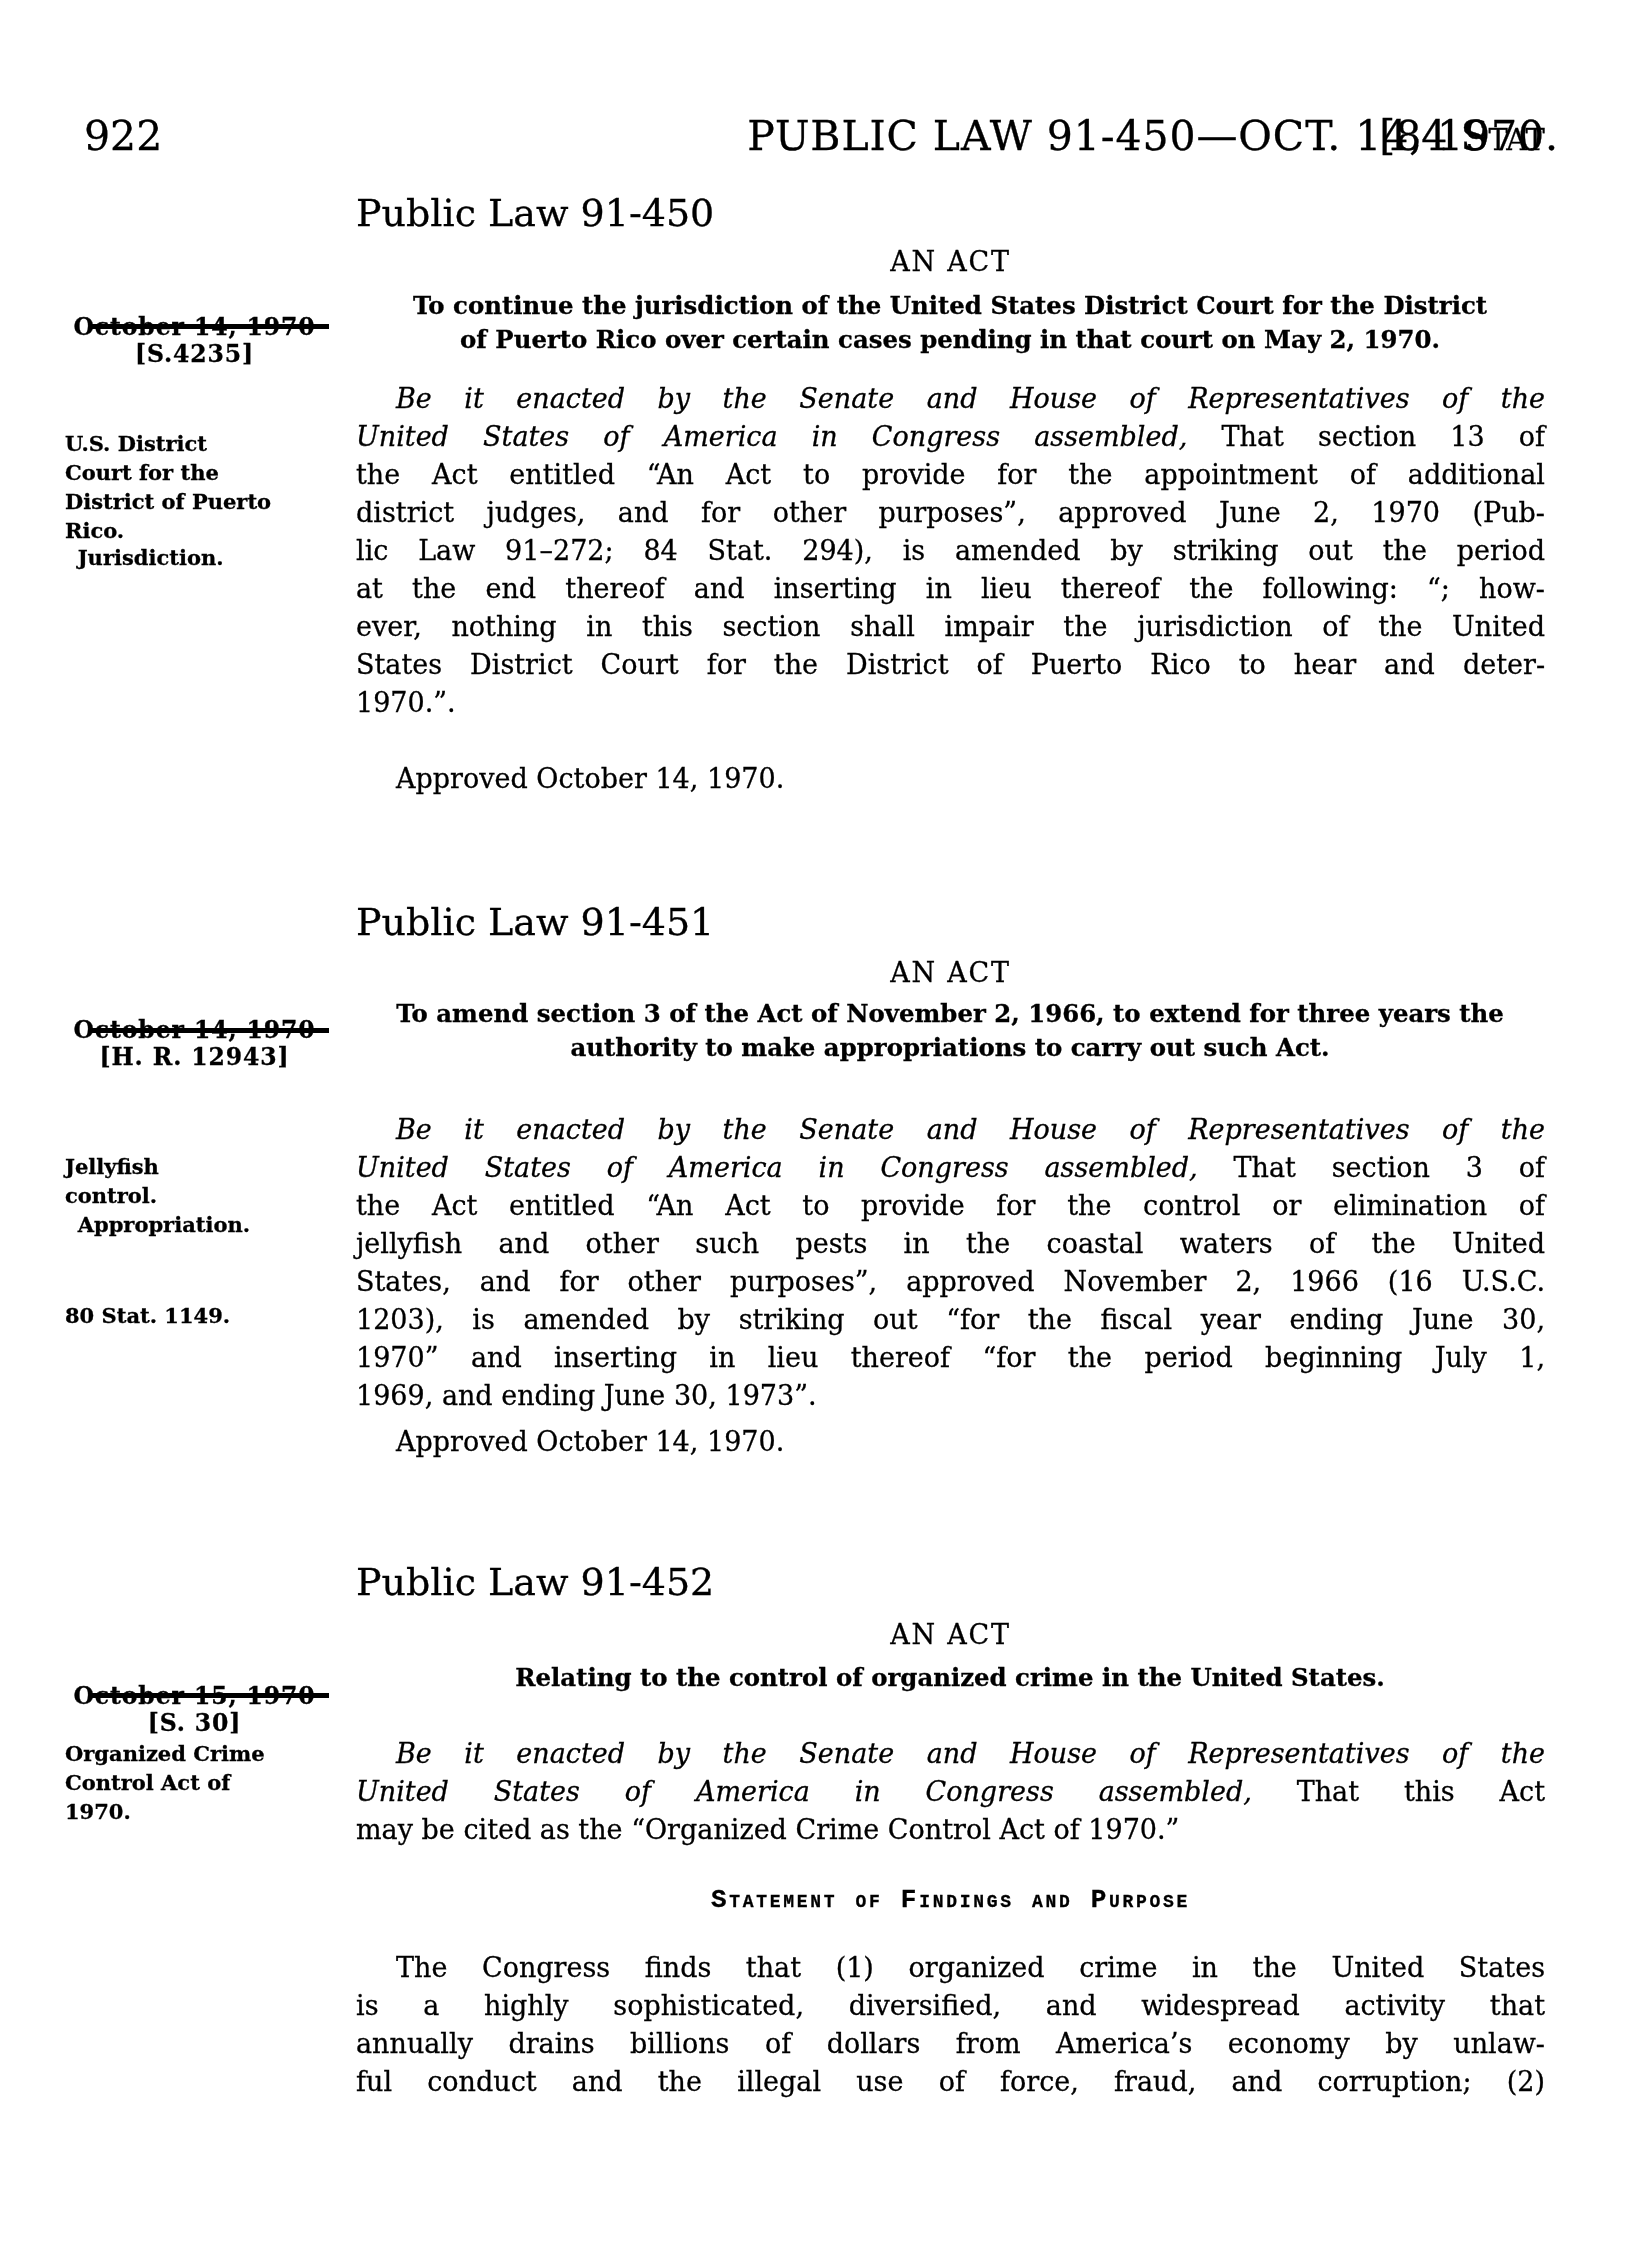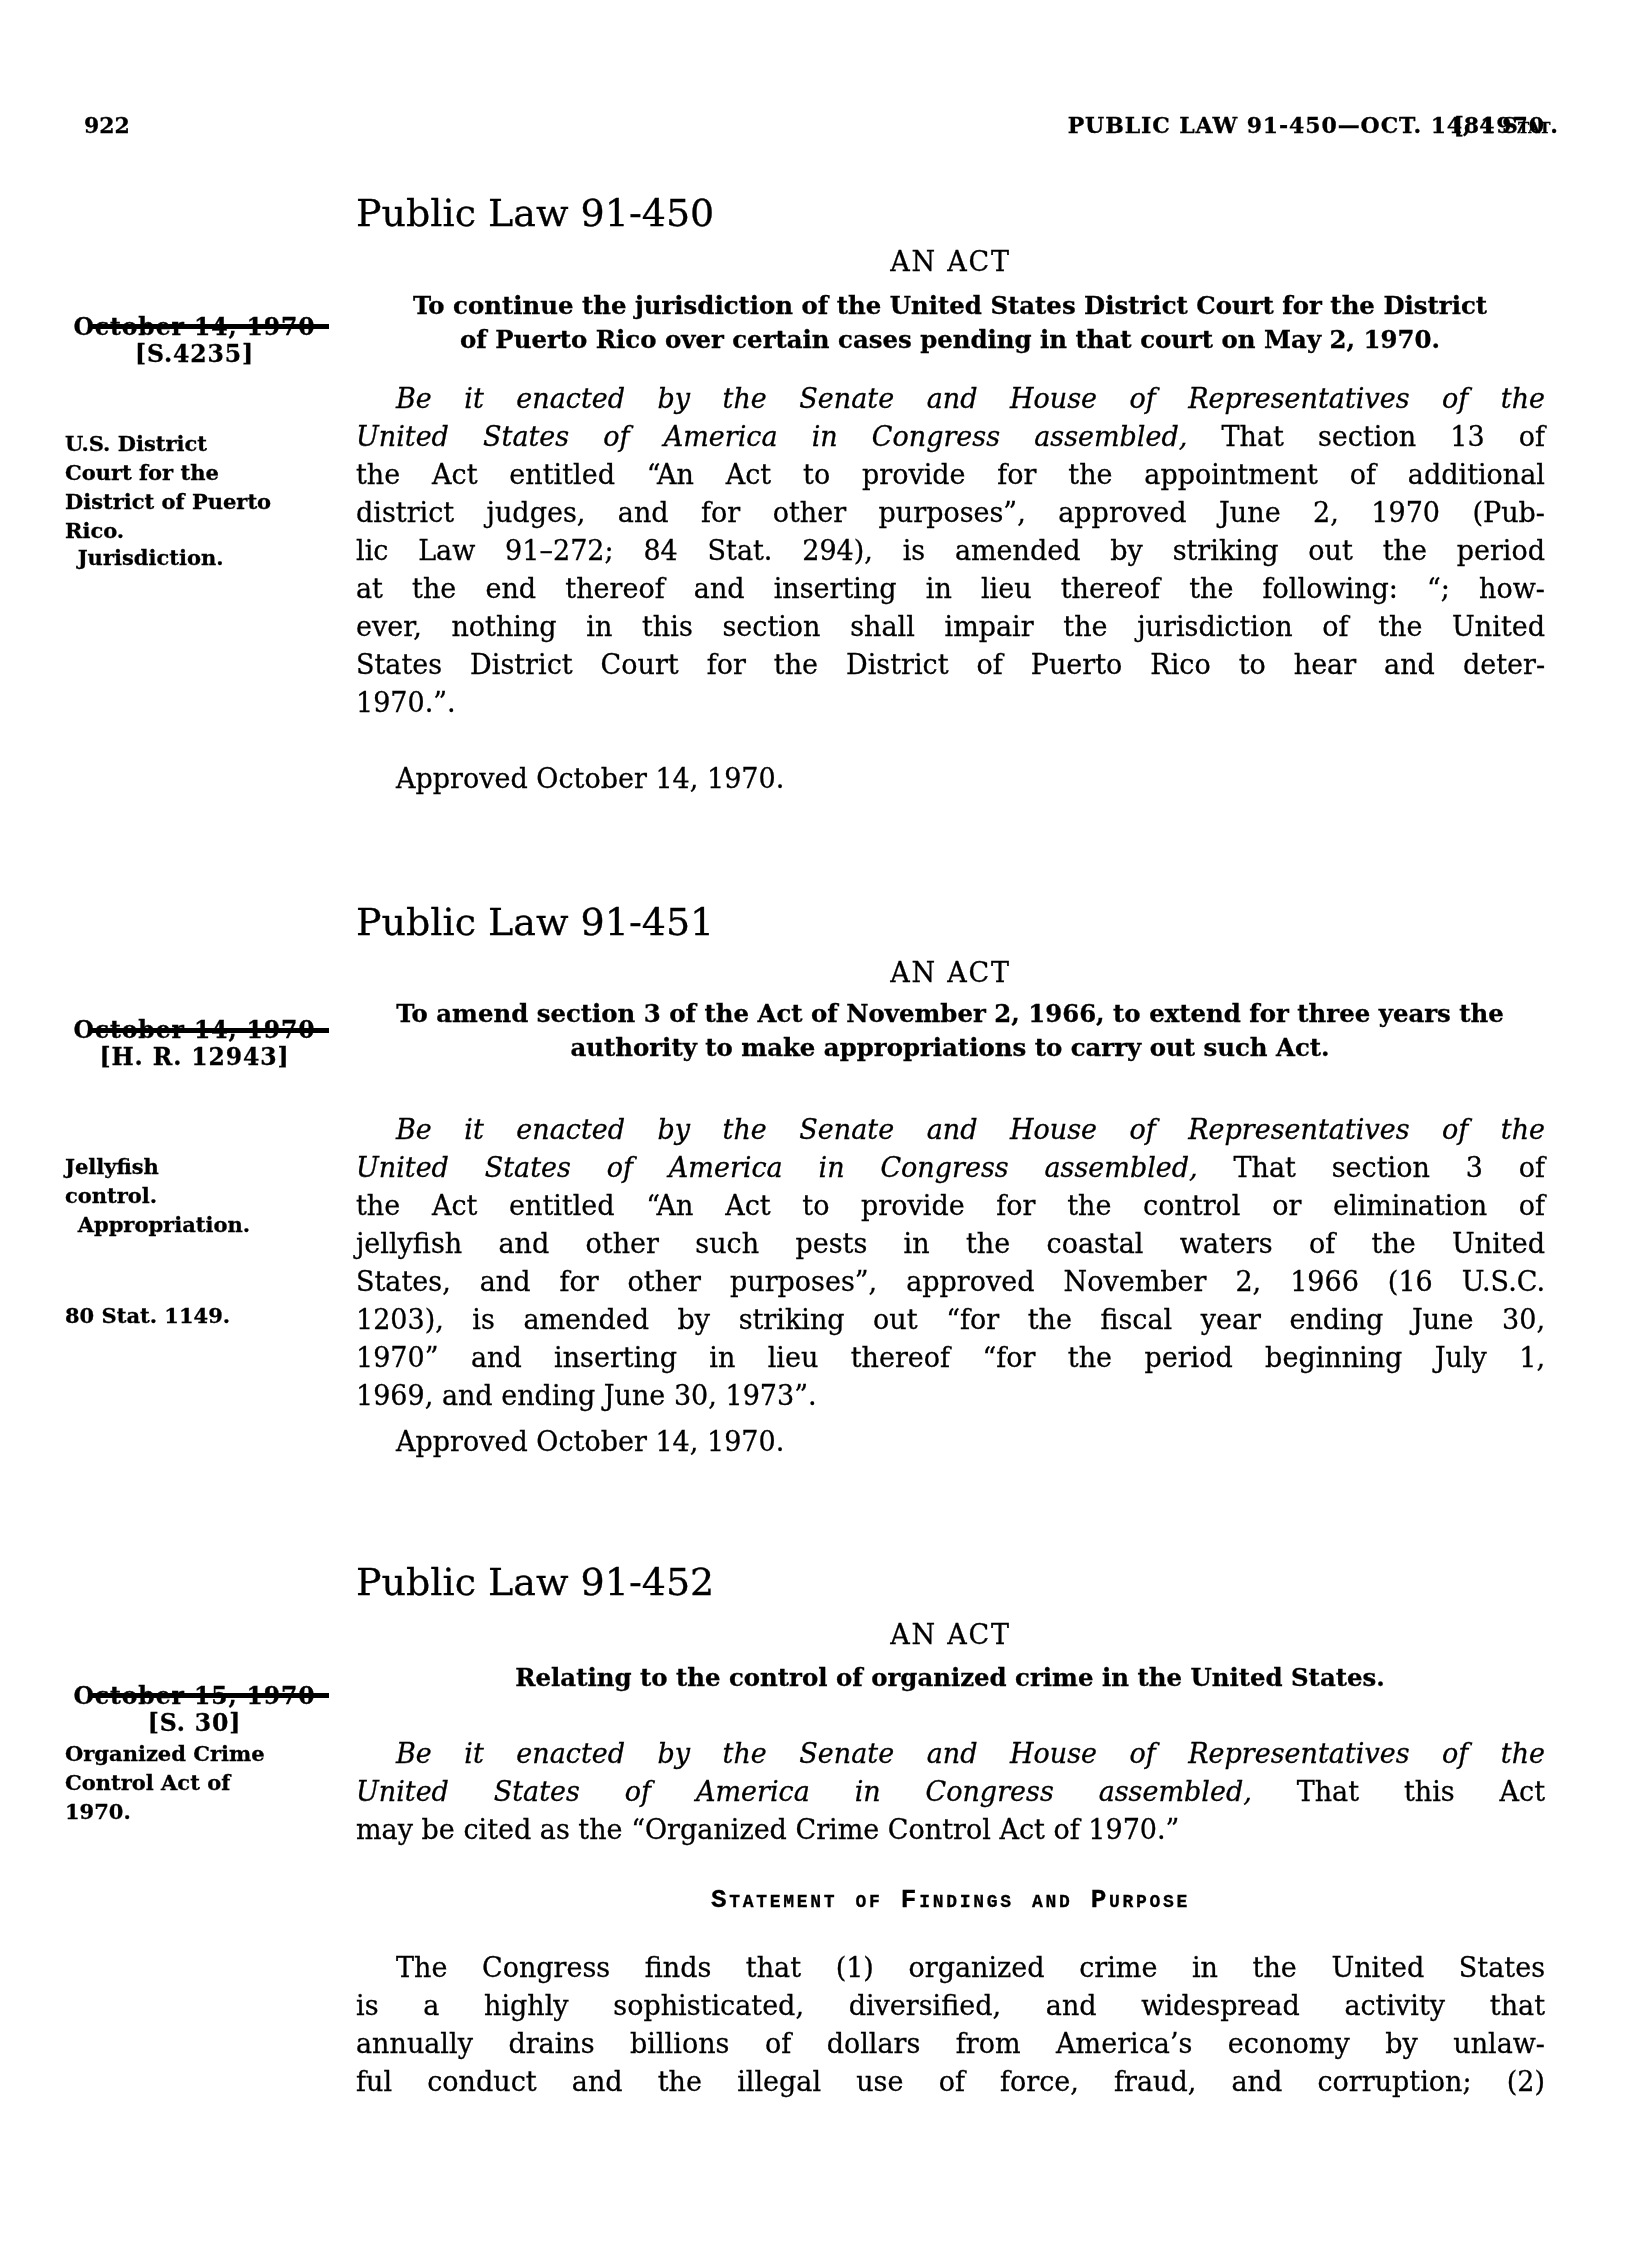--- a/index.html
+++ b/index.html
@@ -3,21 +3,21 @@
 <meta charset="utf-8">
 <style>
   html,body{margin:0;padding:0;background:#e8e8e8;}
   .page{
     position:relative;width:1650px;height:2247px;background:#ffffff;
     font-family:"DejaVu Serif","Liberation Serif",serif;color:#000;
     -webkit-text-stroke:0.3px #000;overflow:hidden;
   }
   .abs{position:absolute;}
   .col{left:356px;width:1189px;}
-  .hrow{top:112px;left:0;width:1650px;height:42px;font-size:22px;font-weight:bold;}
+  .hrow{top:112px;left:0;width:1650px;height:42px;font-size:41px;font-weight:normal;}
   .pagenum{position:absolute;left:84px;top:0;}
   .htitle{position:absolute;left:356px;width:1189px;text-align:right;top:0;letter-spacing:0.9px;}
   .hstat{position:absolute;left:1266px;width:292px;text-align:right;top:0;}
   .sc{font-variant:small-caps;text-align:right;}
   .lawhead{font-size:38px;line-height:43px;}
   .anact{font-size:27px;letter-spacing:1.8px;text-align:center;}
   .desc{left:344px;width:1212px;font-size:24.4px;font-weight:bold;line-height:34px;text-align:center;}
   .body{font-size:27px;line-height:38px;}
   .bline{text-align:justify;text-align-last:justify;}
   .bline.last{text-align:left;text-align-last:left;}

